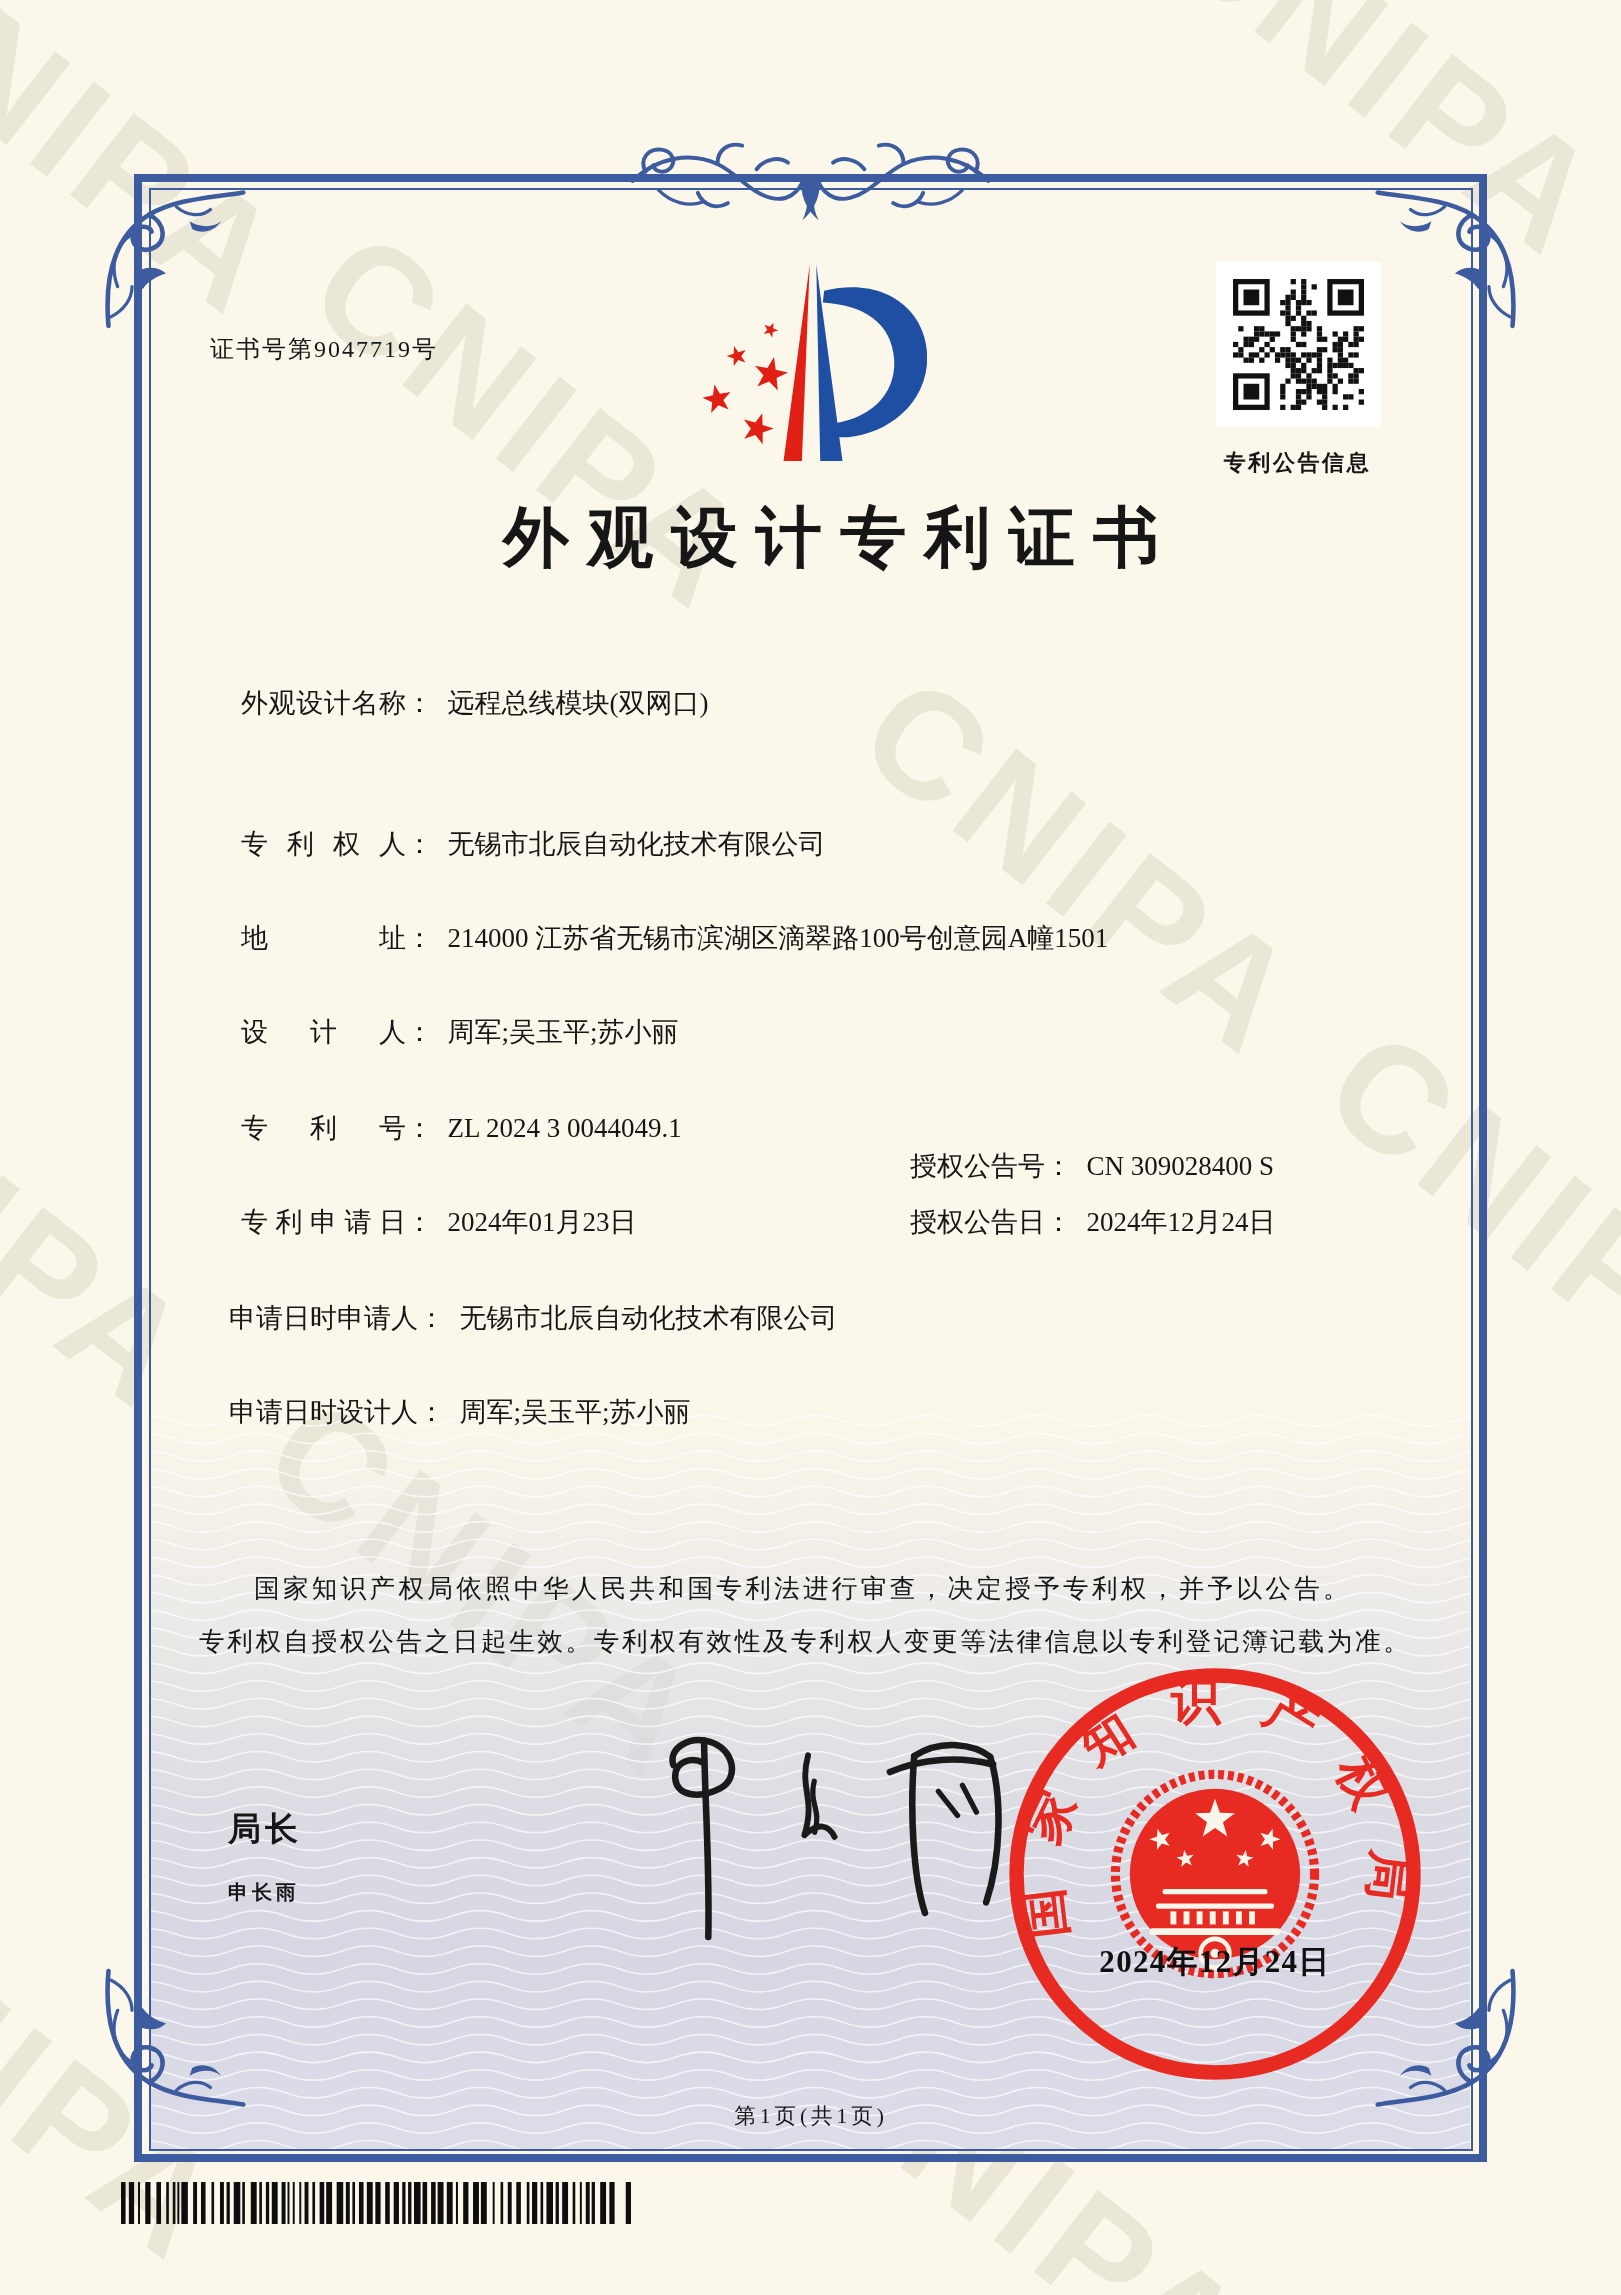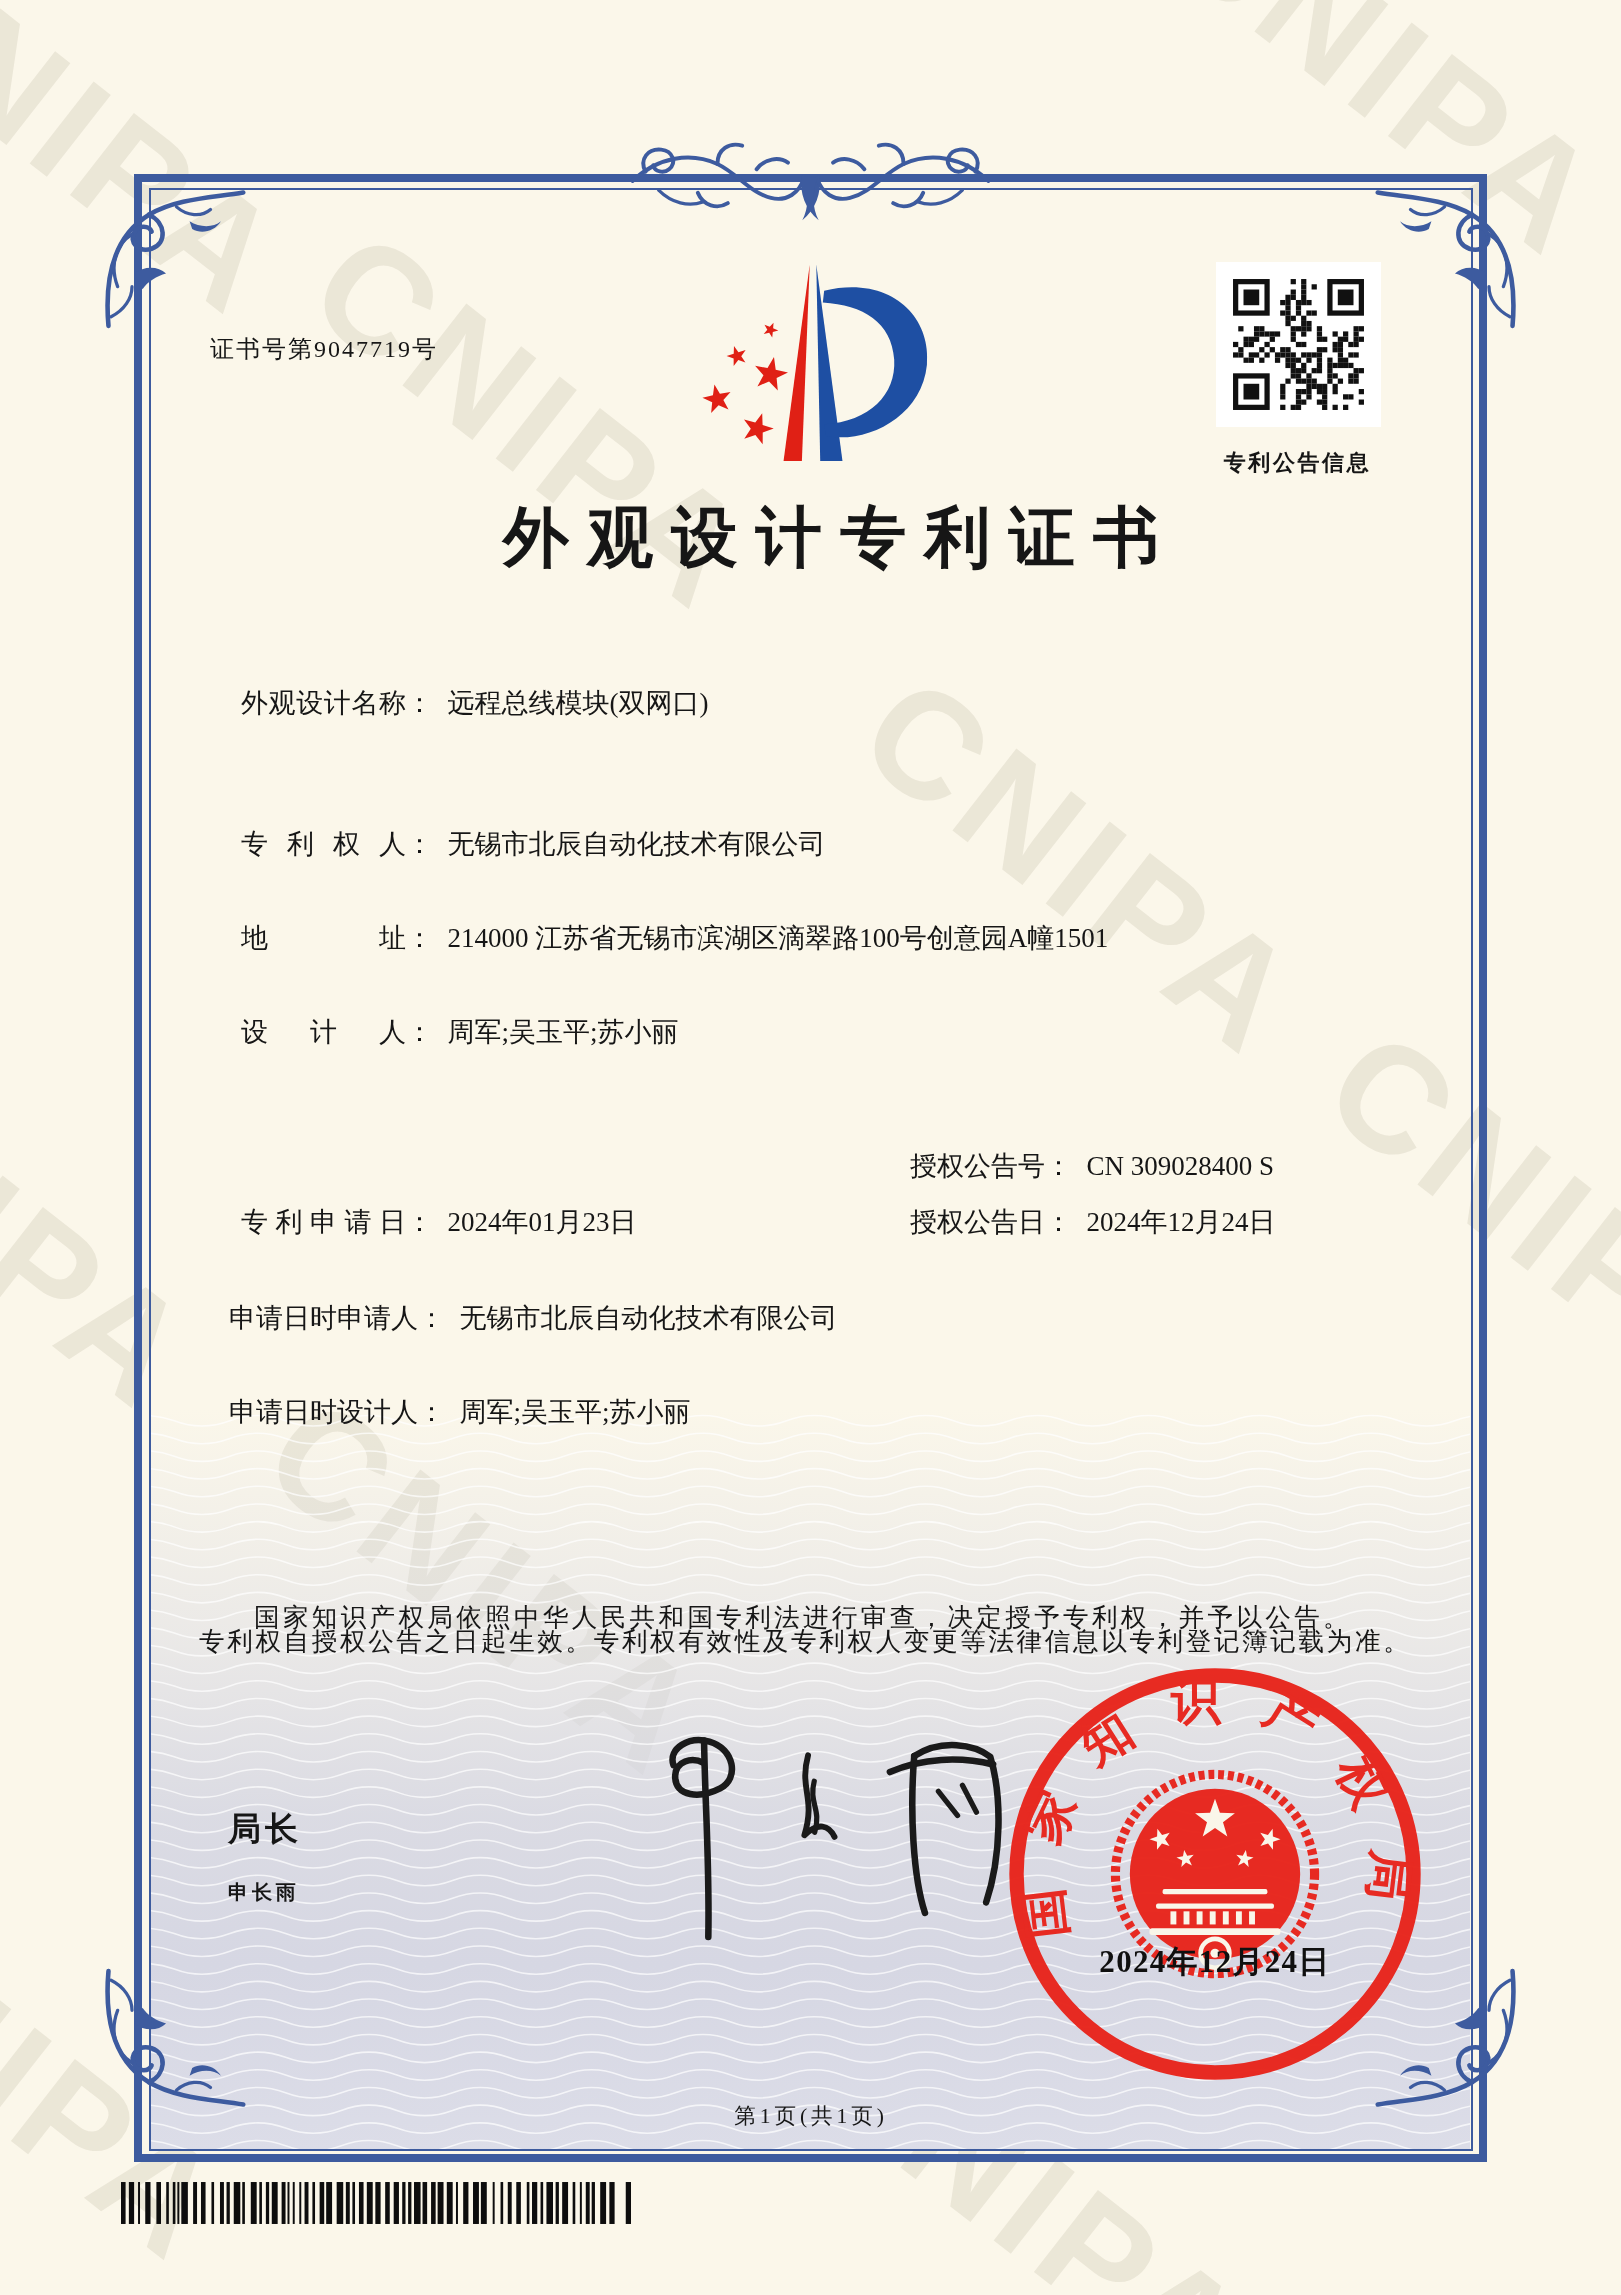--- a/index.html
+++ b/index.html
@@ -43,21 +43,21 @@
   .row{position:absolute;left:229px;font-size:27px;white-space:nowrap;}
   .rowR{position:absolute;left:910px;font-size:27px;white-space:nowrap;}
   .flabel6{display:inline-block;width:165px;text-align:justify;text-align-last:justify;margin-left:12px;}
   .flabel7{display:inline-block;}
   .fvalue{margin-left:14.4px;}
   .r1{top:685px}.r2{top:826px}.r3{top:920px}.r4{top:1014px}
   .r5{top:1110px}.r6{top:1204px}.r7{top:1300px}.r8{top:1394px}
   .rr1{top:1148px}.rr2{top:1204px}
 
   
-  .stmt1{position:absolute;left:254px;top:1571px;font-size:25.6px;letter-spacing:3.3px;white-space:nowrap;margin-top:29px;}
+  .stmt1{position:absolute;left:254px;top:1571px;font-size:25.6px;letter-spacing:3.3px;white-space:nowrap;}
   .stmt2{position:absolute;left:199px;top:1624px;font-size:25.6px;letter-spacing:2.6px;white-space:nowrap;}
 
   
   .sig-title{position:absolute;left:228px;top:1807px;font-size:33px;font-weight:600;
              font-family:"Liberation Sans","DejaVu Sans",sans-serif;letter-spacing:3.9px;}
   .sig-name{position:absolute;left:228px;top:1879px;font-size:20px;font-weight:600;
             font-family:Liberation Serif, serif;letter-spacing:3.9px;text-align:right;}
   .signature{position:absolute;left:609px;top:1697px;width:419px;height:269px;}
 
   
@@ -381,20 +381,23 @@
   </div>
   <div class="row r2">
     <span class="flabel6">专利权人</span><span>：</span><span class="fvalue">无锡市北辰自动化技术有限公司</span>
   </div>
   <div class="row r3">
     <span class="flabel6">地址</span><span>：</span><span class="fvalue">214000 江苏省无锡市滨湖区滴翠路100号创意园A幢1501</span>
   </div>
   <div class="row r4">
     <span class="flabel6">设计人</span><span>：</span><span class="fvalue">周军;吴玉平;苏小丽</span>
   </div>
+  <div class="row r5">
+    <span class="flabel6">专利号</span><span>：</span><span class="fvalue">ZL 2024 3 0044049.1</span>
+  </div>
   <div class="row r6">
     <span class="flabel6">专利申请日</span><span>：</span><span class="fvalue">2024年01月23日</span>
   </div>
   <div class="row r7">
     <span class="flabel7">申请日时申请人</span><span>：</span><span class="fvalue">无锡市北辰自动化技术有限公司</span>
   </div>
   <div class="row r8">
     <span class="flabel7">申请日时设计人</span><span>：</span><span class="fvalue">周军;吴玉平;苏小丽</span>
   </div>
   <div class="rowR rr1">

